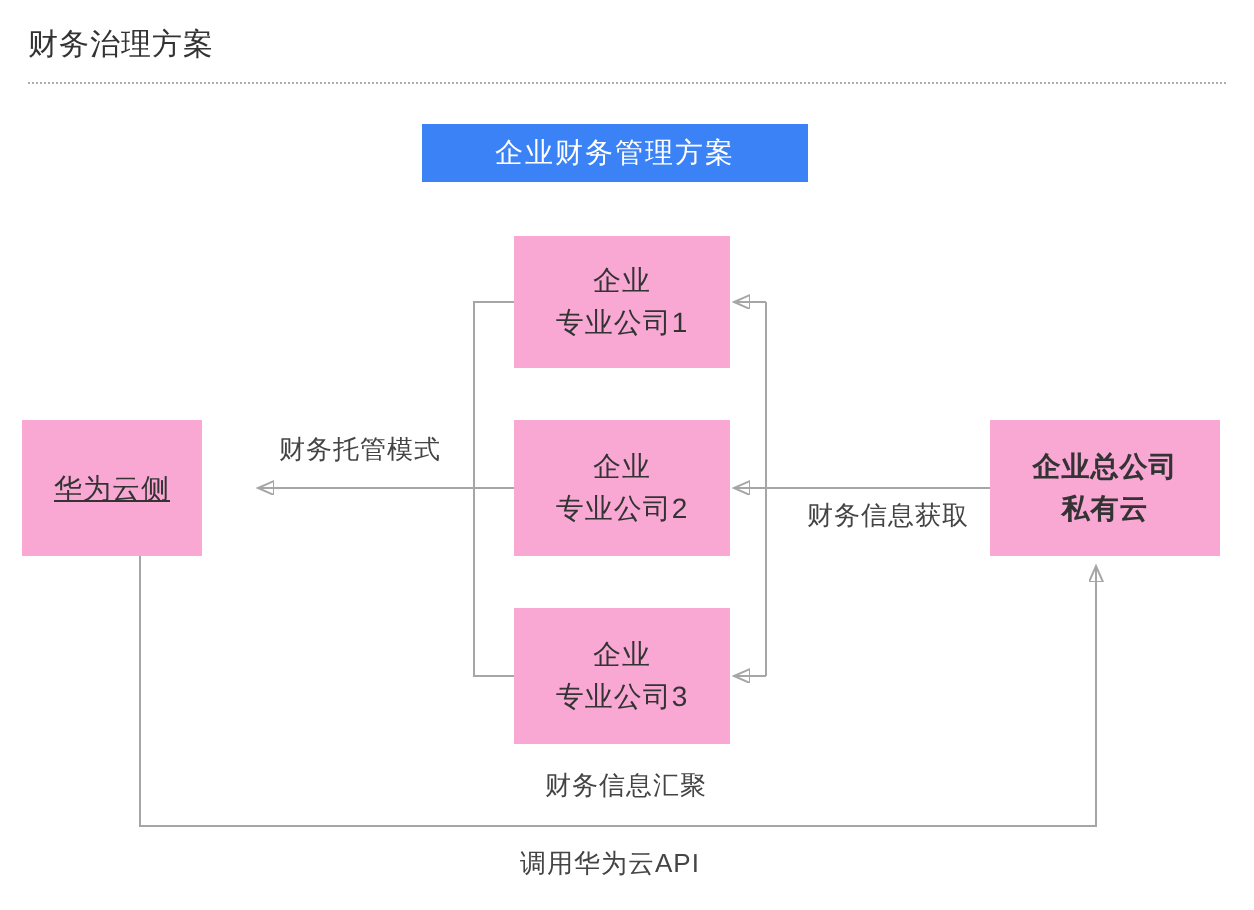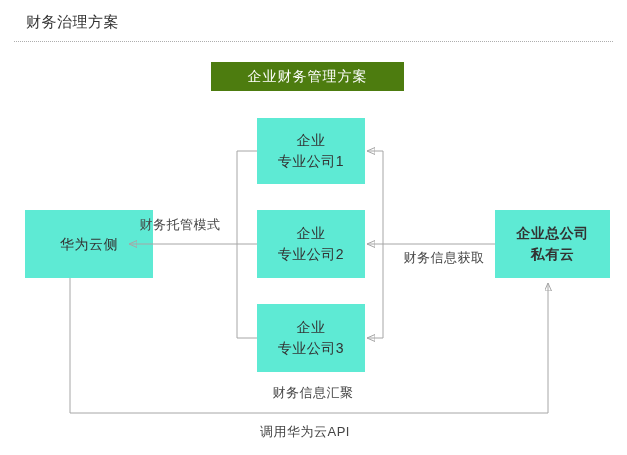--- a/index.html
+++ b/index.html
@@ -2,38 +2,38 @@
 <html><head>
 <meta charset="utf-8">
 <style>
   html,body{margin:0;padding:0;background:#fff;}
   .stage{
     position:relative;width:627px;height:455px;background:#ffffff;
     font-family:"Liberation Sans","DejaVu Sans",sans-serif;
     overflow:hidden;
   }
   .page-title{
-    position:absolute;left:26px;top:13px;
+    position:absolute;left:14px;top:13px;
     font-size:15px;color:#333;letter-spacing:0.5px;
   }
   .dotted-divider{
     position:absolute;left:14px;top:41px;width:599px;height:0;
     border-top:1px dotted #aeaeae;
   }
   .node{
     position:absolute;display:flex;align-items:center;justify-content:center;
     text-align:center;font-size:14px;color:#333;
-    background:#5eead4;white-space:pre-line;line-height:21px;letter-spacing:0.5px;
+    background:#f9a8d4;white-space:pre-line;line-height:21px;letter-spacing:0.5px;
   }
   .header-node{
     position:absolute;left:211px;top:62px;width:193px;height:29px;
-    background:#4d7c0f;color:#ffffff;font-size:14px;letter-spacing:1px;
+    background:#3b82f6;color:#ffffff;font-size:14px;letter-spacing:1px;
     display:flex;align-items:center;justify-content:center;
   }
-  .node-hw{left:25px;top:210px;width:128px;height:68px;}
+  .node-hw{left:11px;top:210px;width:90px;height:68px;text-decoration:underline;}
   .node-c1{left:257px;top:118px;width:108px;height:66px;}
   .node-c2{left:257px;top:210px;width:108px;height:68px;}
   .node-c3{left:257px;top:304px;width:108px;height:68px;}
   .node-hq{left:495px;top:210px;width:115px;height:68px;font-weight:bold;}
   .edge-label{
     position:absolute;font-size:13px;color:#444;white-space:nowrap;
     transform:translateX(-50%);letter-spacing:0.5px;
   }
   .lbl-custody{left:180px;top:216px;}
   .lbl-fetch{left:444px;top:249px;}

